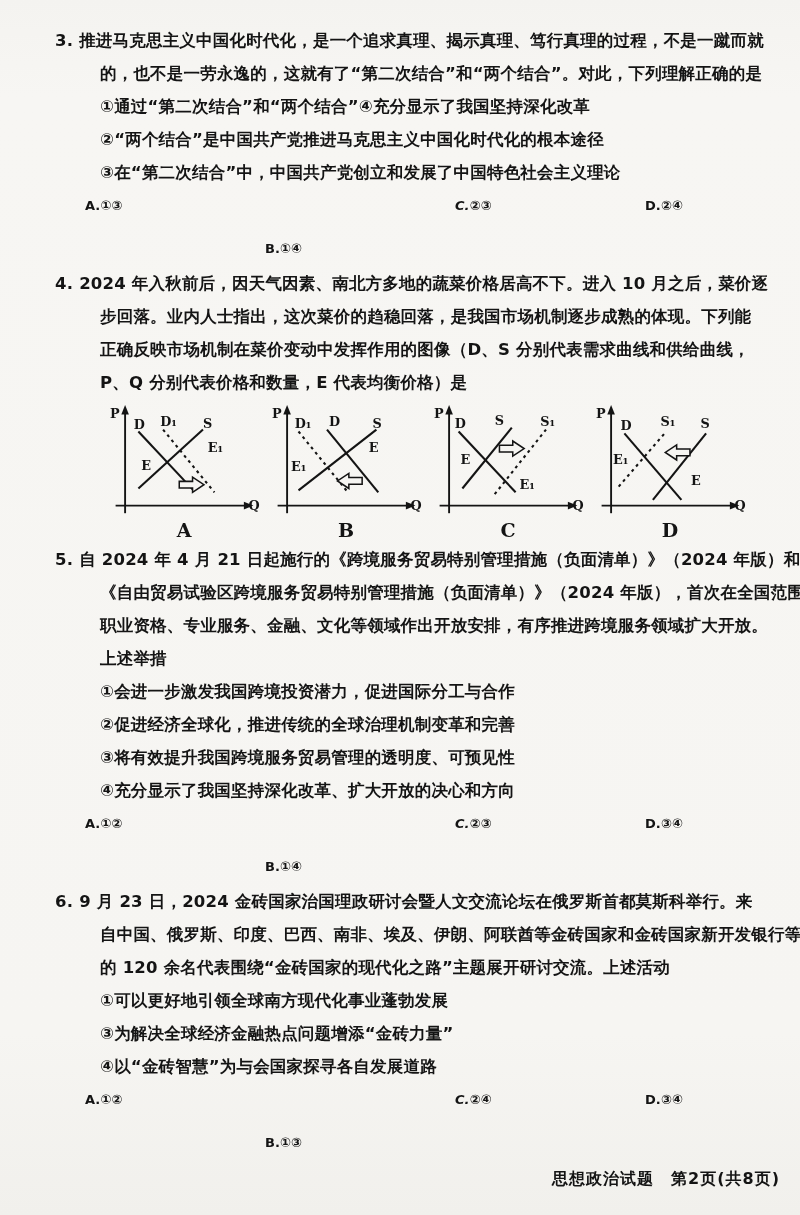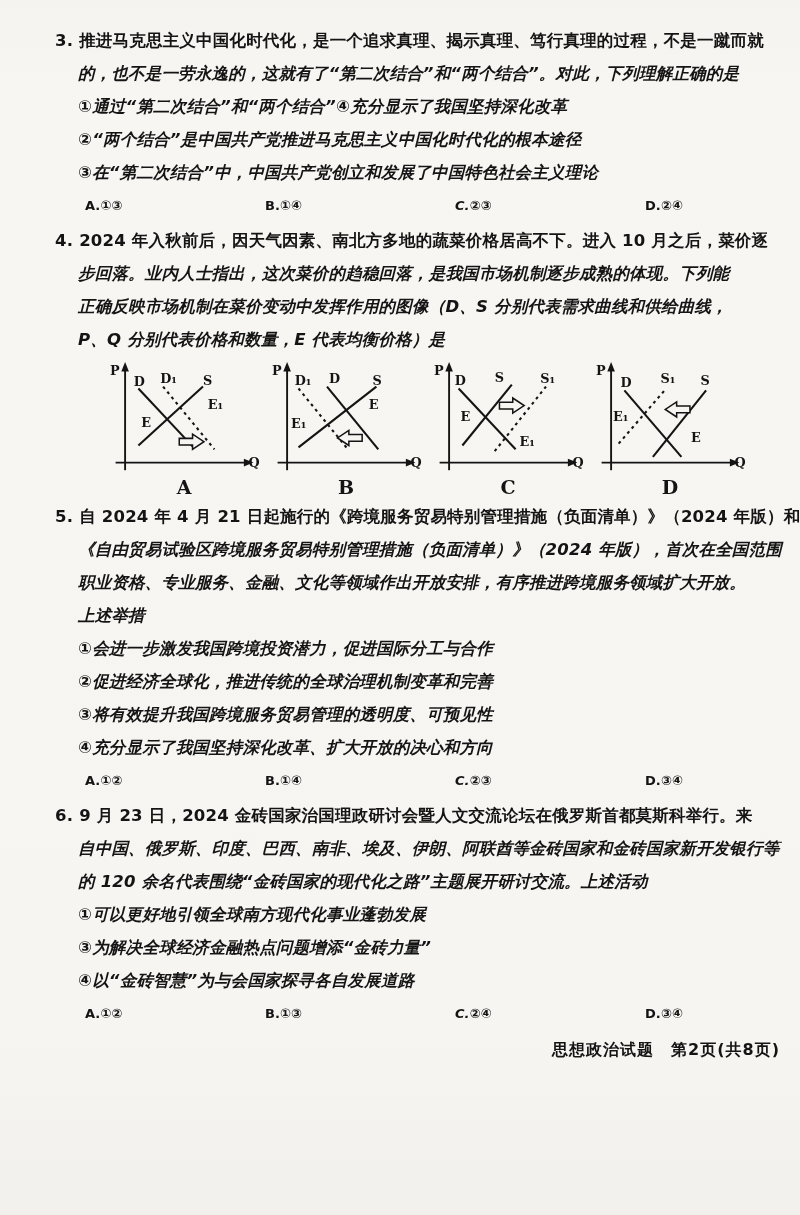--- a/index.html
+++ b/index.html
@@ -19,31 +19,31 @@
   }
   .q{font-weight:700;}
   .q + .q{margin-top:2px;}
   .line{
     line-height:33px;
     font-size:16.5px;
     white-space:nowrap;
     letter-spacing:.2px;
   }
   .line.first{margin-left:5px;}
-  .line.cont{margin-left:28px;font-style:italic;}
+  .line.cont{margin-left:50px;}
   .qnum{margin-right:6px;}
   .opts{
     display:flex;
     margin-left:35px;
     line-height:33px;
     font-size:13px;
   }
   .opt{display:inline-block;}
   .o1{width:180px;}
-  .o2{width:190px;}
+  .o2{width:190px;margin-top:43px;}
   .o3{width:190px;font-style:italic;}
   
   .diagrams{
     display:flex;
     margin:4px 0 2px 58px;
     gap:10px;
   }
   .diag{margin:0;padding:0;width:152px;}
   .diag svg{display:block;width:152px;height:114px;}
   .cap{

